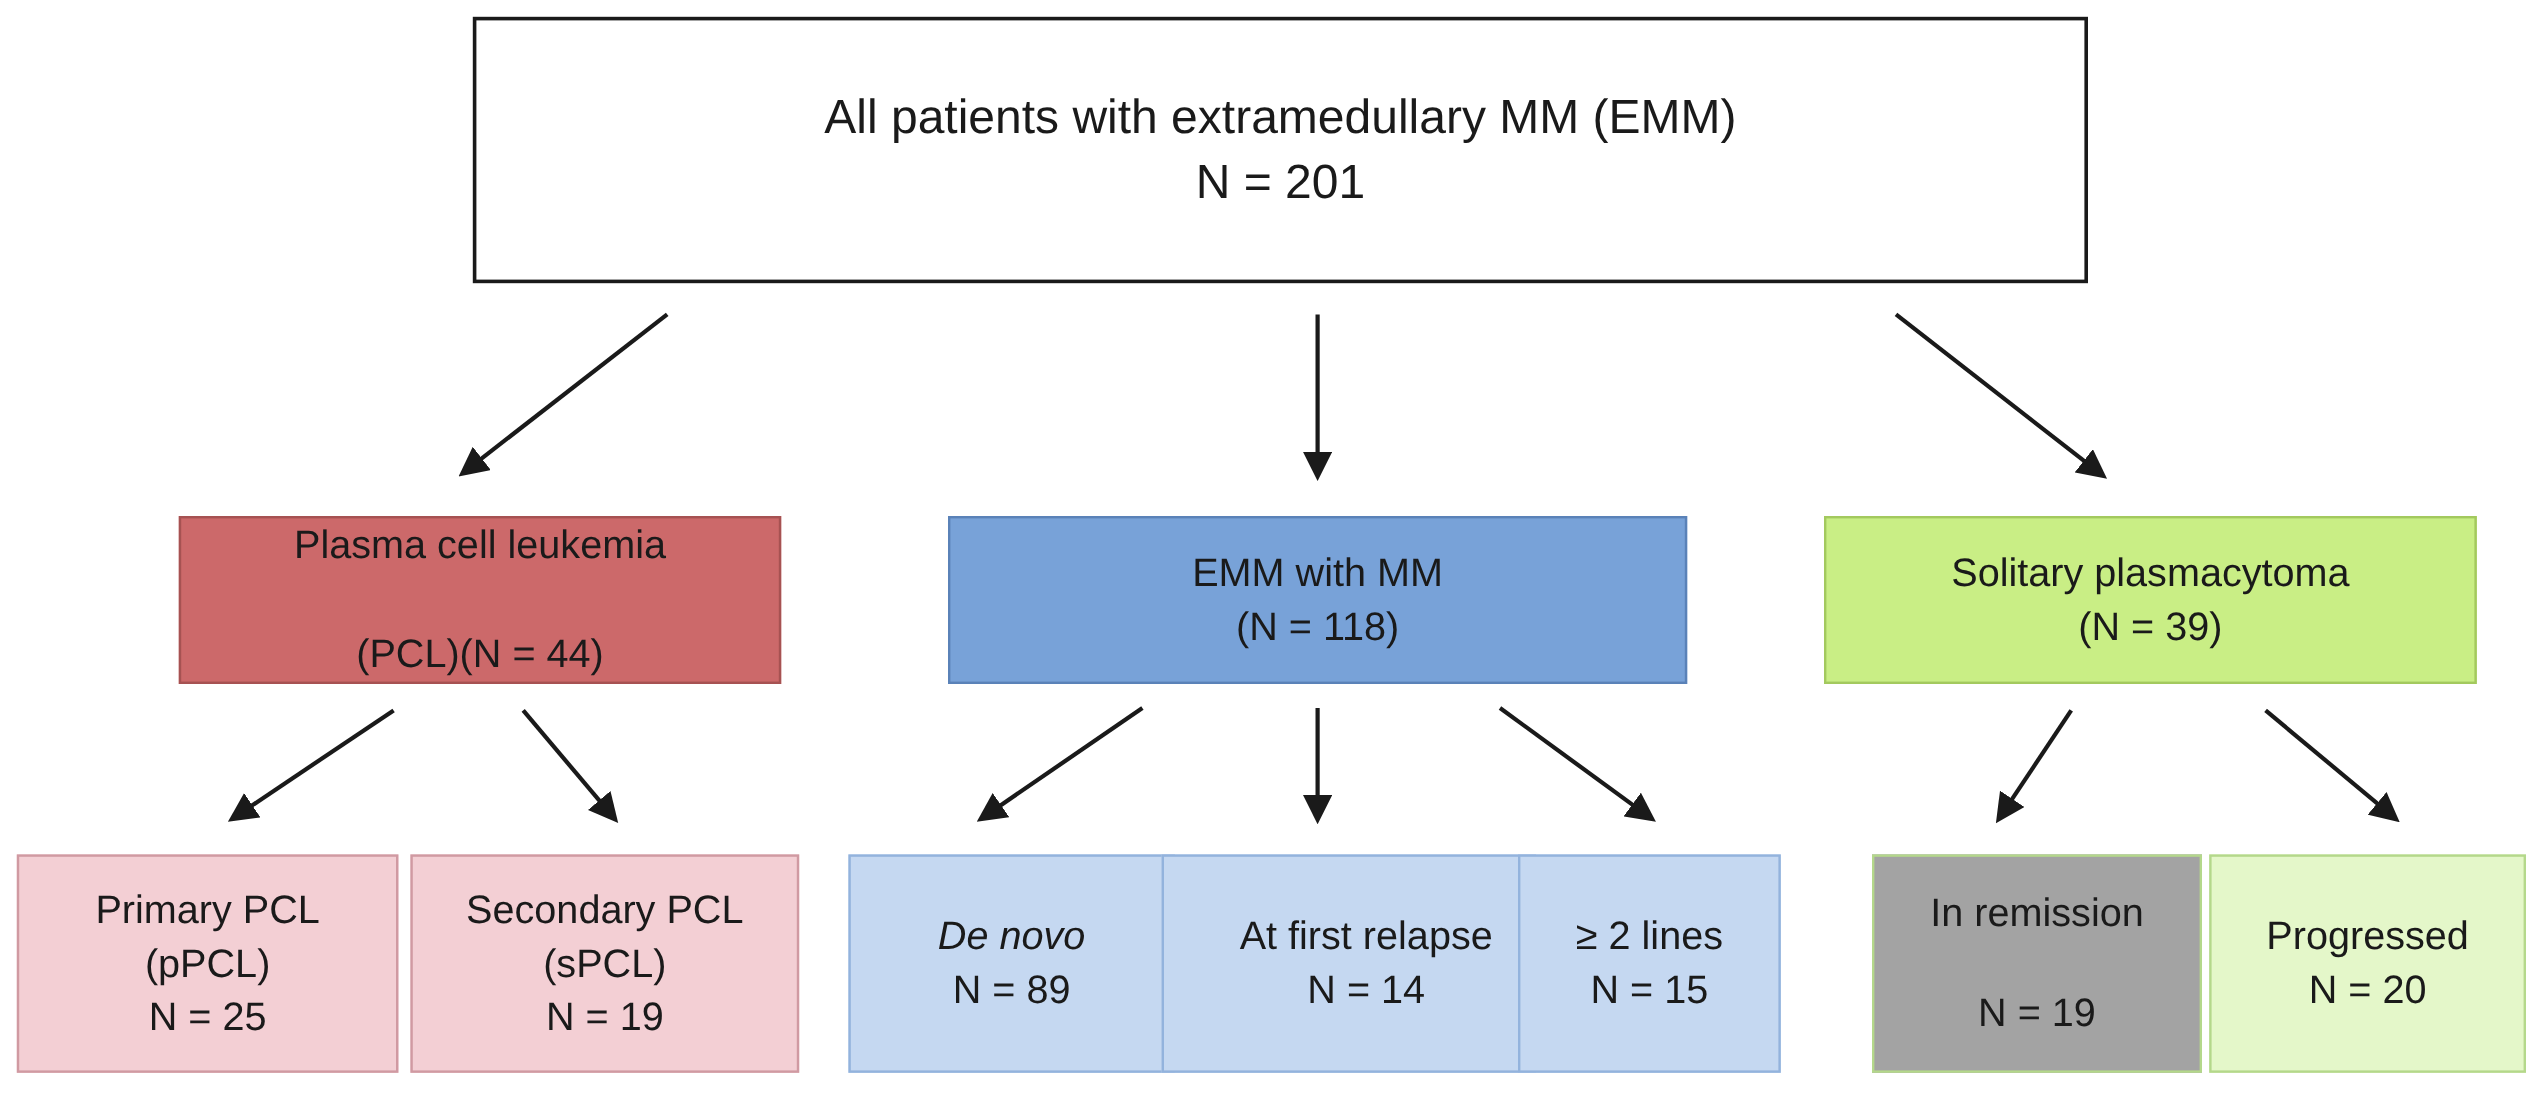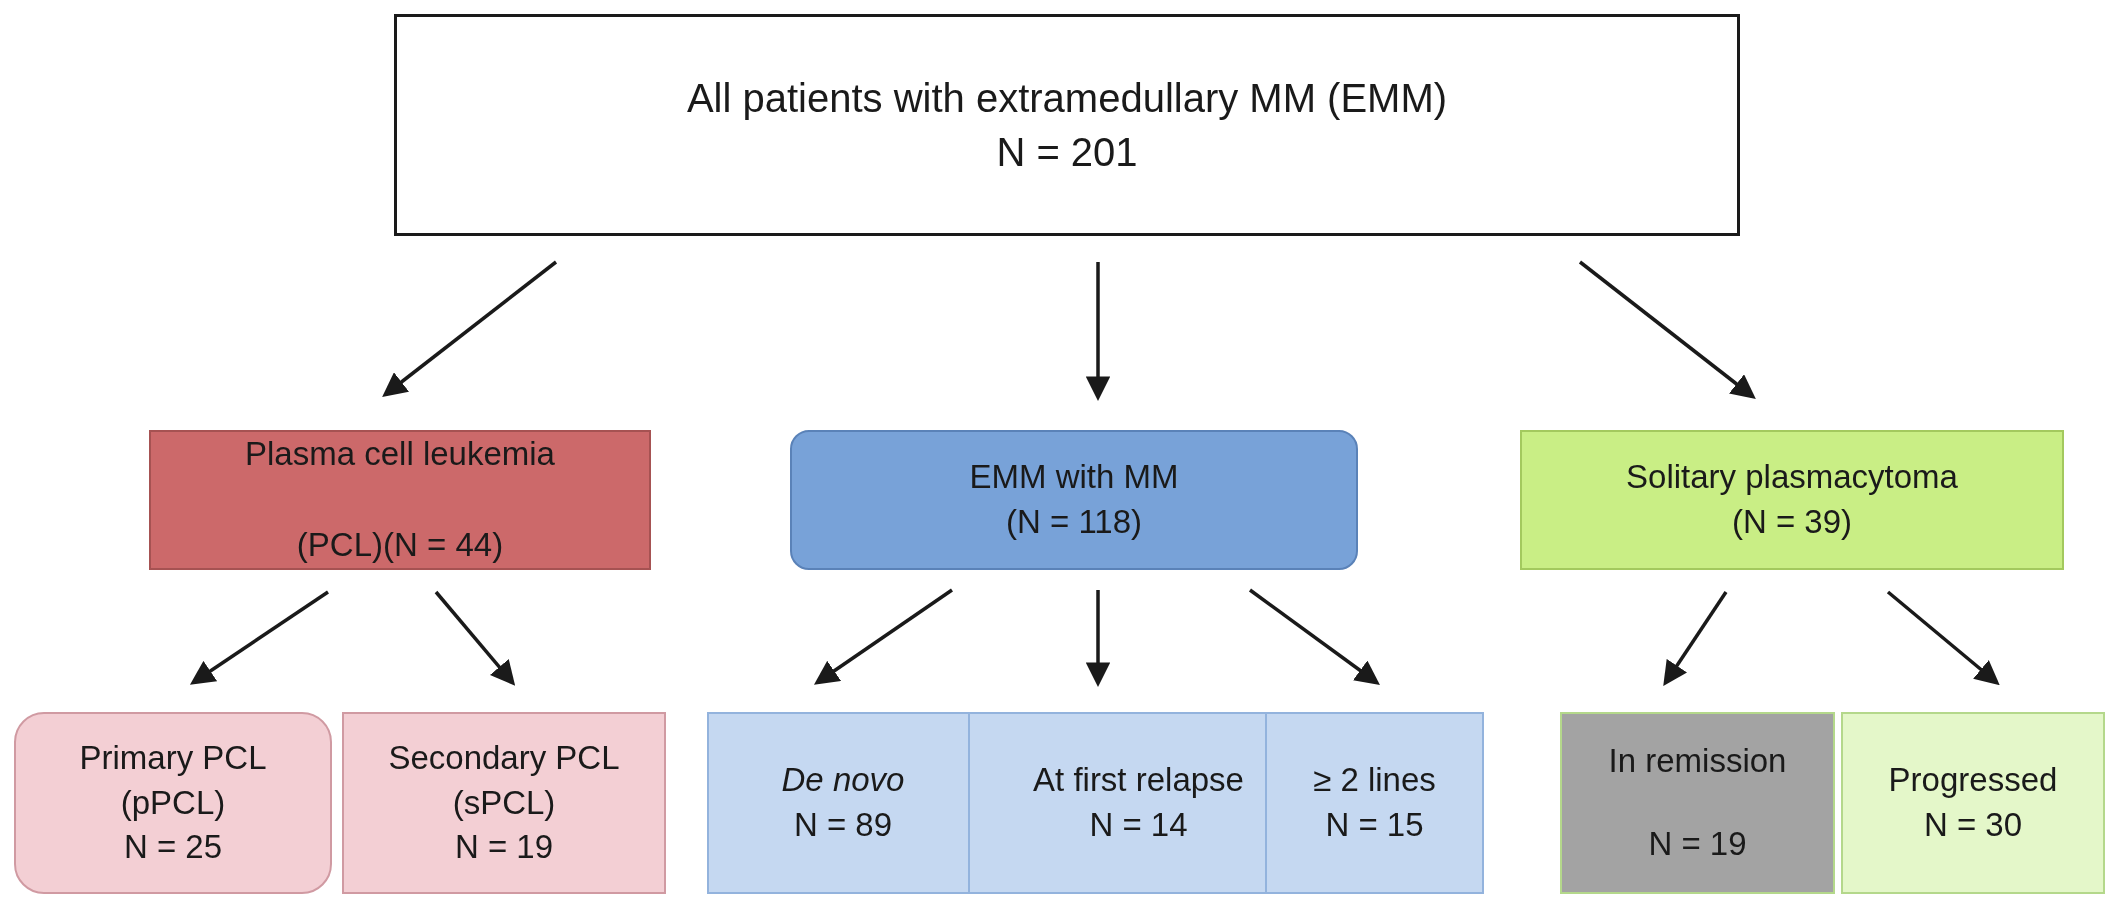--- a/index.html
+++ b/index.html
@@ -37,23 +37,23 @@
     top: 430px; height: 140px;
     border: 2px solid;
     font-size: 33px;
   }
   .bottom-box {
     top: 712px; height: 182px;
     border: 2px solid;
     font-size: 33px;
   }
   .box-pcl       { left: 149px;  width: 502px; justify-content: space-between; }
-  .box-emm       { left: 790px;  width: 568px; border-radius: 19px; }
+  .box-emm       { left: 790px;  width: 616px; }
   .box-solitary  { left: 1520px; width: 544px; }
-  .box-ppcl      { left: 14px;   width: 318px; border-radius: 30px; }
+  .box-ppcl      { left: 14px;   width: 318px; }
   .box-spcl      { left: 342px;  width: 324px; }
   .box-denovo    { left: 707px;  width: 272px; }
   .box-relapse   { left: 968px;  width: 312px; padding-left: 29px; }
   .box-twolines  { left: 1265px; width: 219px; }
   .box-remission { left: 1560px; width: 275px; }
   .box-progressed{ left: 1841px; width: 264px; }
   .italic { font-style: italic; }
   .arrow-layer {
     position: absolute;
     left: 0; top: 0;
@@ -131,16 +131,16 @@
     <div class="line">N = 15</div>
   </div>
 
   <div class="box bottom-box box-remission" style="background-color: #a3a3a3; border-color: rgb(180, 216, 139); gap: 38px;">
     <div class="line">In remission</div>
     <div class="line">N = 19</div>
   </div>
 
   <div class="box bottom-box box-progressed" style="background-color: rgb(228, 247, 201); border-color: rgb(180, 216, 139);">
     <div class="line">Progressed</div>
-    <div class="line">N = 30</div>
+    <div class="line">N = 20</div>
   </div>
 
 </div>
 
 </body></html>

